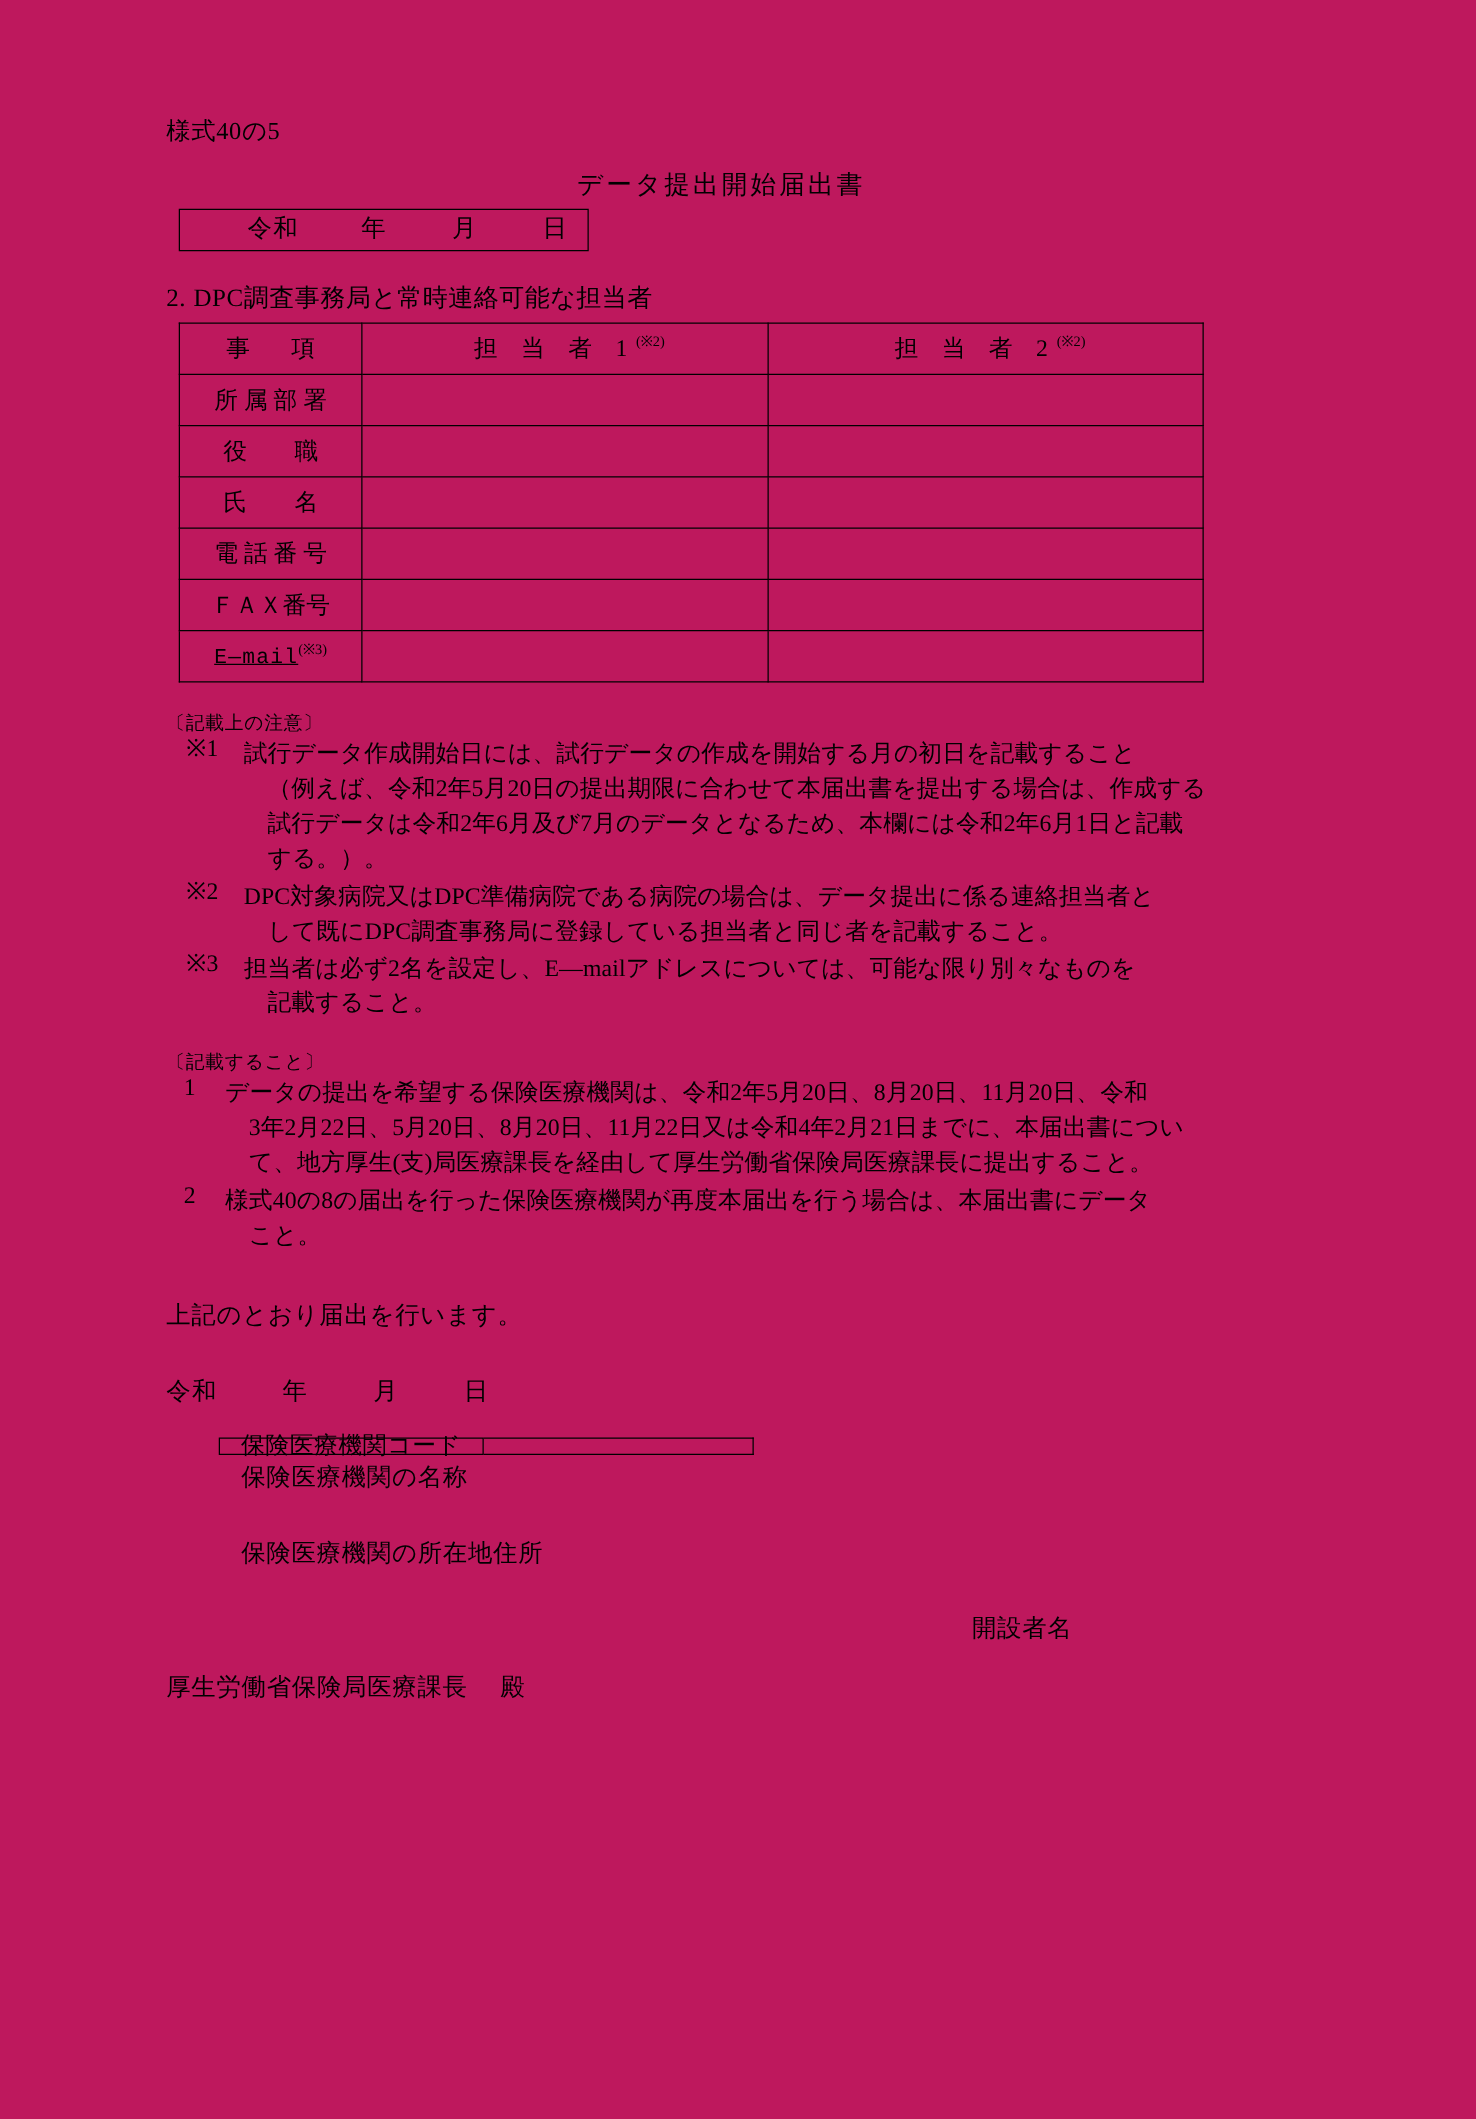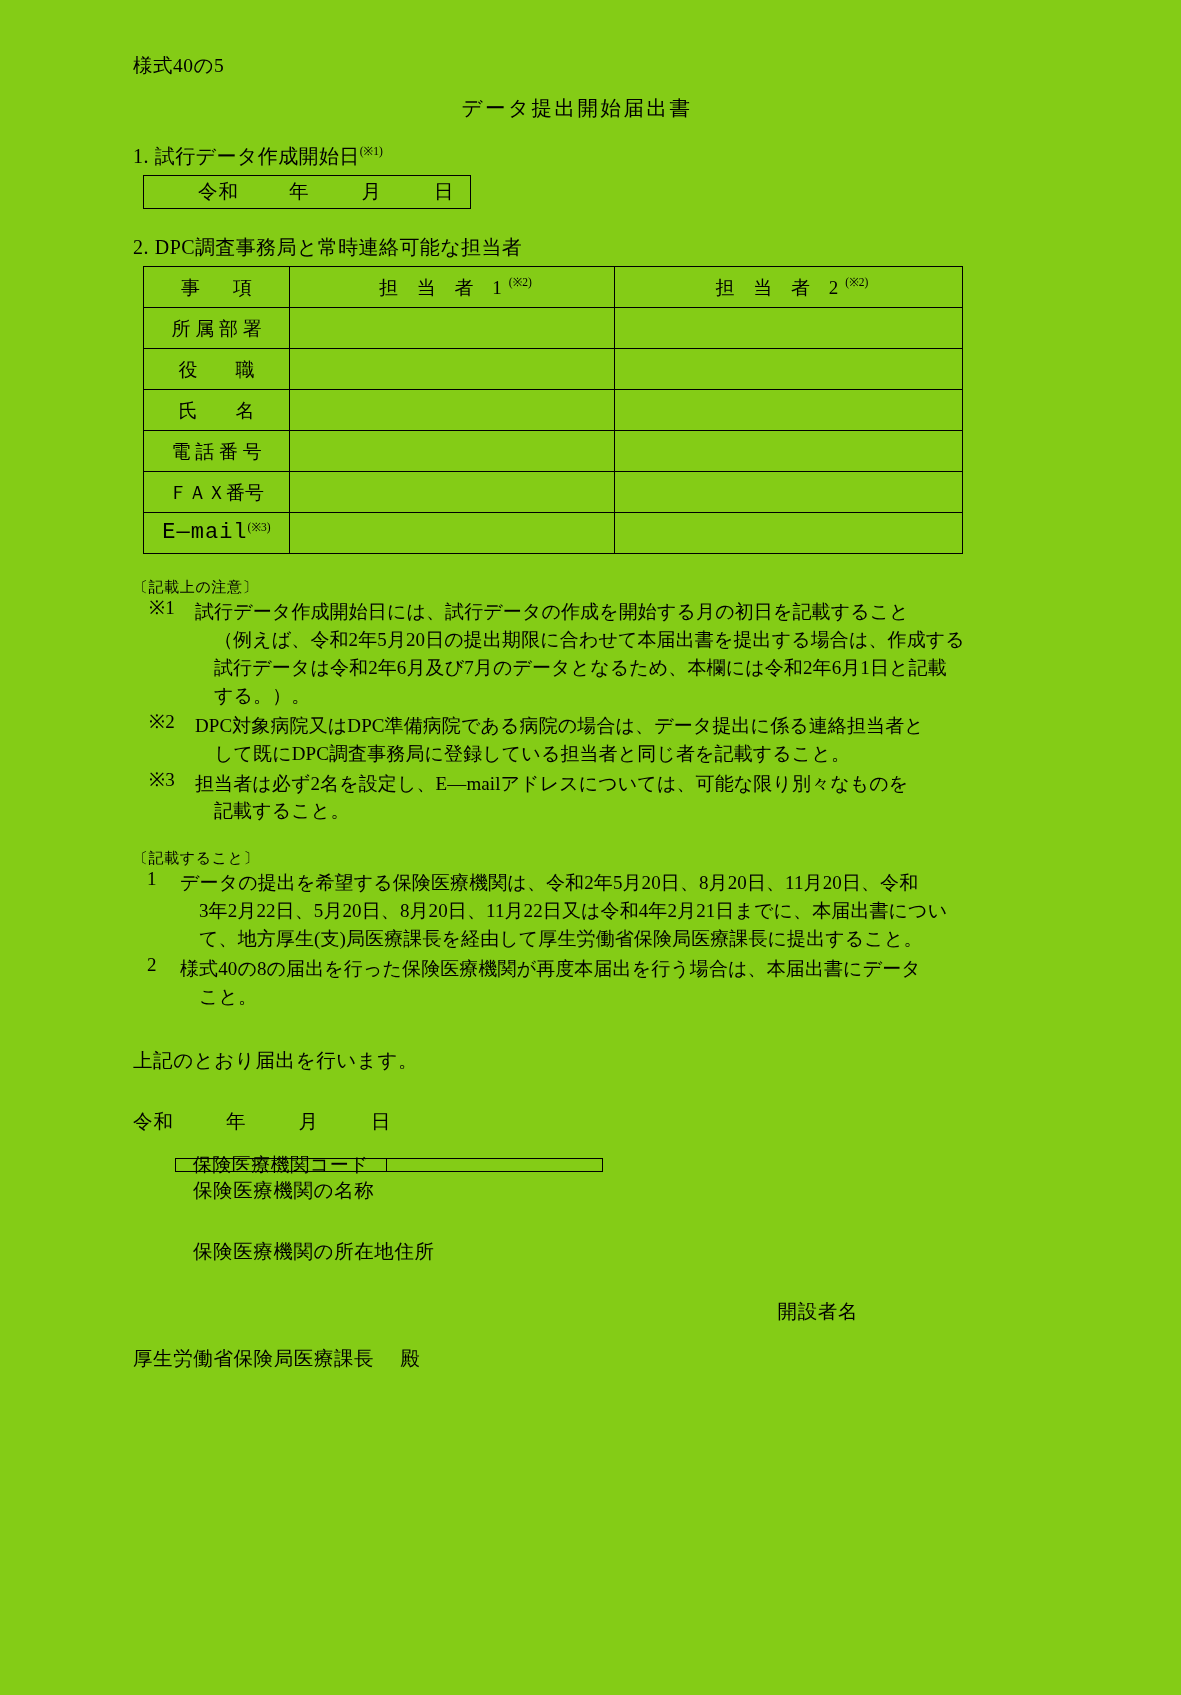--- a/index.html
+++ b/index.html
@@ -8,23 +8,23 @@
     background: #ffffff;
   }
   body {
     font-family: "Liberation Serif", "DejaVu Serif", serif;
     color: #000000;
   }
   .page {
     position: relative;
     width: 1181px;
     height: 1695px;
-    background: #84cc16;
-    box-sizing: border-box;
-    padding: 56px 130px 0 133px;
+    background: #be185d;
+    box-sizing: border-box;
+    padding: 96px 130px 0 133px;
     font-size: 19.5px;
     line-height: 1.0;
   }
 
   
   .form-no {
     font-size: 19.5px;
     letter-spacing: 0.5px;
   }
   .doc-title {
@@ -81,22 +81,23 @@
     text-align: center;
     vertical-align: middle;
     padding: 0;
   }
   .col-item { width: 146px; }
   .col-p1   { width: 325px; }
   .col-p2   { width: 348px; }
   .hdr-label { letter-spacing: 7px; padding-left: 7px; }
   .mono-label {
     font-family: "Liberation Mono", "DejaVu Sans Mono", monospace;
-    font-size: 22px;
+    font-size: 17px;
     letter-spacing: 1px;
+    text-decoration: underline;
   }
   .cell-blank { }
 
   
   .notes-block { margin-top: 26px; }
   .notes-title {
     font-size: 15px;
     letter-spacing: 0.6px;
     margin-bottom: 3px;
   }
@@ -196,23 +197,20 @@
   .addressee .dono { margin-left: 26px; }
 </style>
 </head>
 <body>
 
 <div class="page">
 
   <div class="form-no">様式40の5</div>
   <div class="doc-title">データ提出開始届出書</div>
 
-  <div class="section-head">
-    <span class="num">1.</span><span>試行データ作成開始日</span><sup class="ref">(※1)</sup>
-  </div>
 
   <div class="date-box">
     <span class="era">令和</span>
     <span class="yr">年</span>
     <span class="mo">月</span>
     <span class="dy">日</span>
   </div>
 
   <div class="section-head">
     <span class="num">2.</span><span>DPC調査事務局と常時連絡可能な担当者</span>

